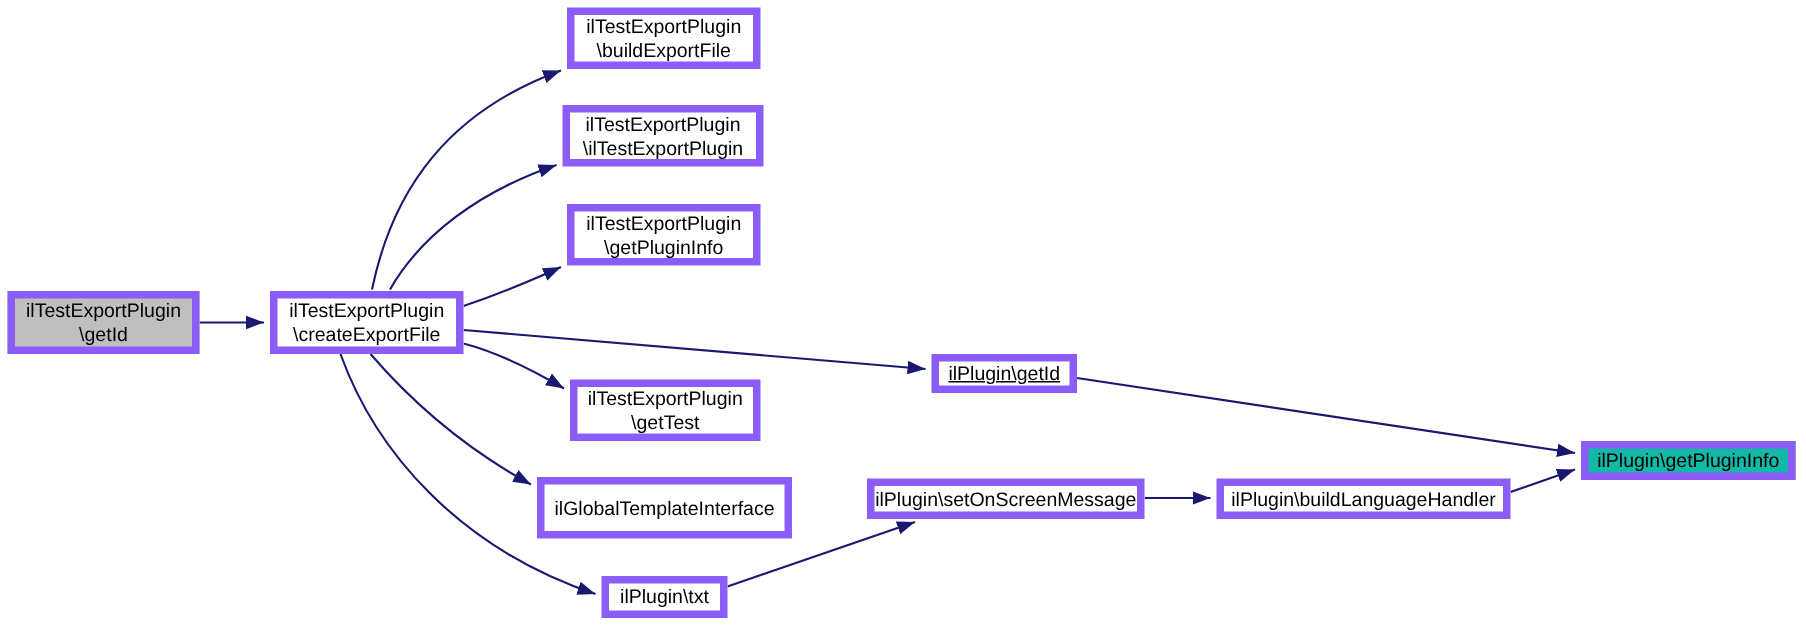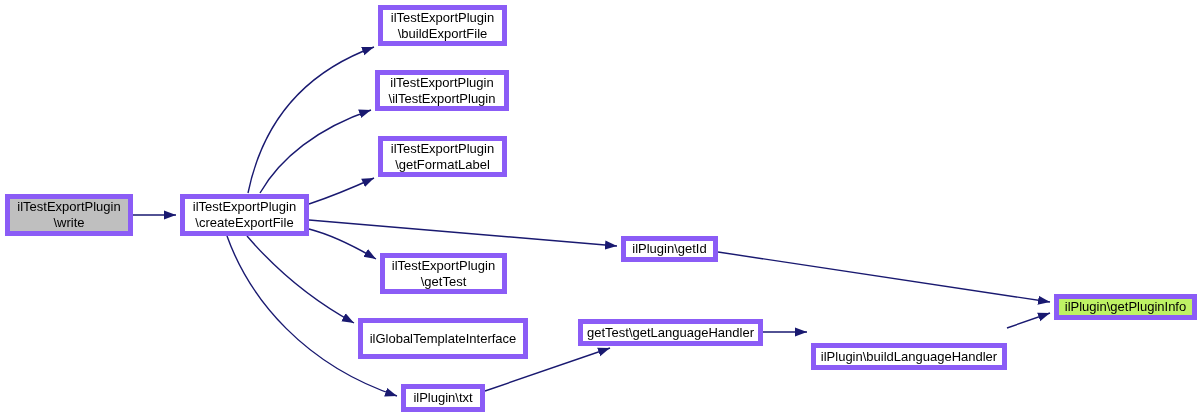--- a/index.html
+++ b/index.html
@@ -54,65 +54,65 @@
     <path d="M 247 236 C 278 272, 312 300, 354 323" fill="none" stroke-width="1.4" marker-end="url(#ah)" stroke="#191970"></path>
     <path d="M 227 236 C 250 300, 305 365, 397 396" fill="none" stroke-width="1.4" marker-end="url(#ah)" stroke="#191970"></path>
     <path d="M 718 252 L 1050 302" fill="none" stroke-width="1.4" marker-end="url(#ah)" stroke="#191970"></path>
     <path d="M 485 391 L 610 348" fill="none" stroke-width="1.4" marker-end="url(#ah)" stroke="#191970"></path>
     <path d="M 763 332 L 807 332" fill="none" stroke-width="1.4" marker-end="url(#ah)" stroke="#191970"></path>
     <path d="M 1007 328 L 1050 313" fill="none" stroke-width="1.4" marker-end="url(#ah)" stroke="#191970"></path>
   </svg>
 
   <div class="node" style="left: 5px; top: 194px; width: 128px; height: 42px; background-color: rgb(191, 191, 191);">
     <span>ilTestExportPlugin</span>
-    <span>\write</span>
+    <span>\getId</span>
   </div>
 
   <div class="node" style="left: 180px; top: 194px; width: 129px; height: 42px; background-color: rgb(255, 255, 255);">
     <span>ilTestExportPlugin</span>
     <span>\createExportFile</span>
   </div>
 
   <div class="node" style="left: 378px; top: 5px; width: 129px; height: 41px; background-color: rgb(255, 255, 255);">
     <span>ilTestExportPlugin</span>
     <span>\buildExportFile</span>
   </div>
 
   <div class="node" style="left: 375px; top: 70px; width: 134px; height: 41px; background-color: rgb(255, 255, 255);">
     <span>ilTestExportPlugin</span>
     <span>\ilTestExportPlugin</span>
   </div>
 
   <div class="node" style="left: 378px; top: 136px; width: 129px; height: 41px; background-color: rgb(255, 255, 255);">
     <span>ilTestExportPlugin</span>
-    <span>\getFormatLabel</span>
+    <span>\getPluginInfo</span>
   </div>
 
   <div class="node" style="left: 380px; top: 253px; width: 127px; height: 41px; background-color: rgb(255, 255, 255);">
     <span>ilTestExportPlugin</span>
     <span>\getTest</span>
   </div>
 
   <div class="node" style="left: 358px; top: 318px; width: 170px; height: 41px; background-color: rgb(255, 255, 255);">
     <span>ilGlobalTemplateInterface</span>
   </div>
 
   <div class="node" style="left: 401px; top: 384px; width: 84px; height: 28px; background-color: rgb(255, 255, 255); text-align: center;">
     <span>ilPlugin\txt</span>
   </div>
 
-  <div class="node" style="left: 621px; top: 236px; width: 97px; height: 26px; background-color: rgb(255, 255, 255);">
+  <div class="node" style="left: 621px; top: 236px; width: 97px; height: 26px; background-color: rgb(255, 255, 255); text-decoration: underline;">
     <span>ilPlugin\getId</span>
   </div>
 
   <div class="node" style="left: 578px; top: 319px; width: 185px; height: 27px; background-color: rgb(255, 255, 255);">
-    <span>getTest\getLanguageHandler</span>
+    <span>ilPlugin\setOnScreenMessage</span>
   </div>
 
-  <div class="node" style="left: 811px; top: 319px; width: 196px; height: 27px; background-color: rgb(255, 255, 255); margin-top: 24px;">
+  <div class="node" style="left: 811px; top: 319px; width: 196px; height: 27px; background-color: rgb(255, 255, 255);">
     <span>ilPlugin\buildLanguageHandler</span>
   </div>
 
-  <div class="node" style="left: 1054px; top: 294px; width: 143px; height: 26px; background-color: #bef264;">
+  <div class="node" style="left: 1054px; top: 294px; width: 143px; height: 26px; background-color: #14b8a6;">
     <span>ilPlugin\getPluginInfo</span>
   </div>
 
 </div>
 
 </body></html>

